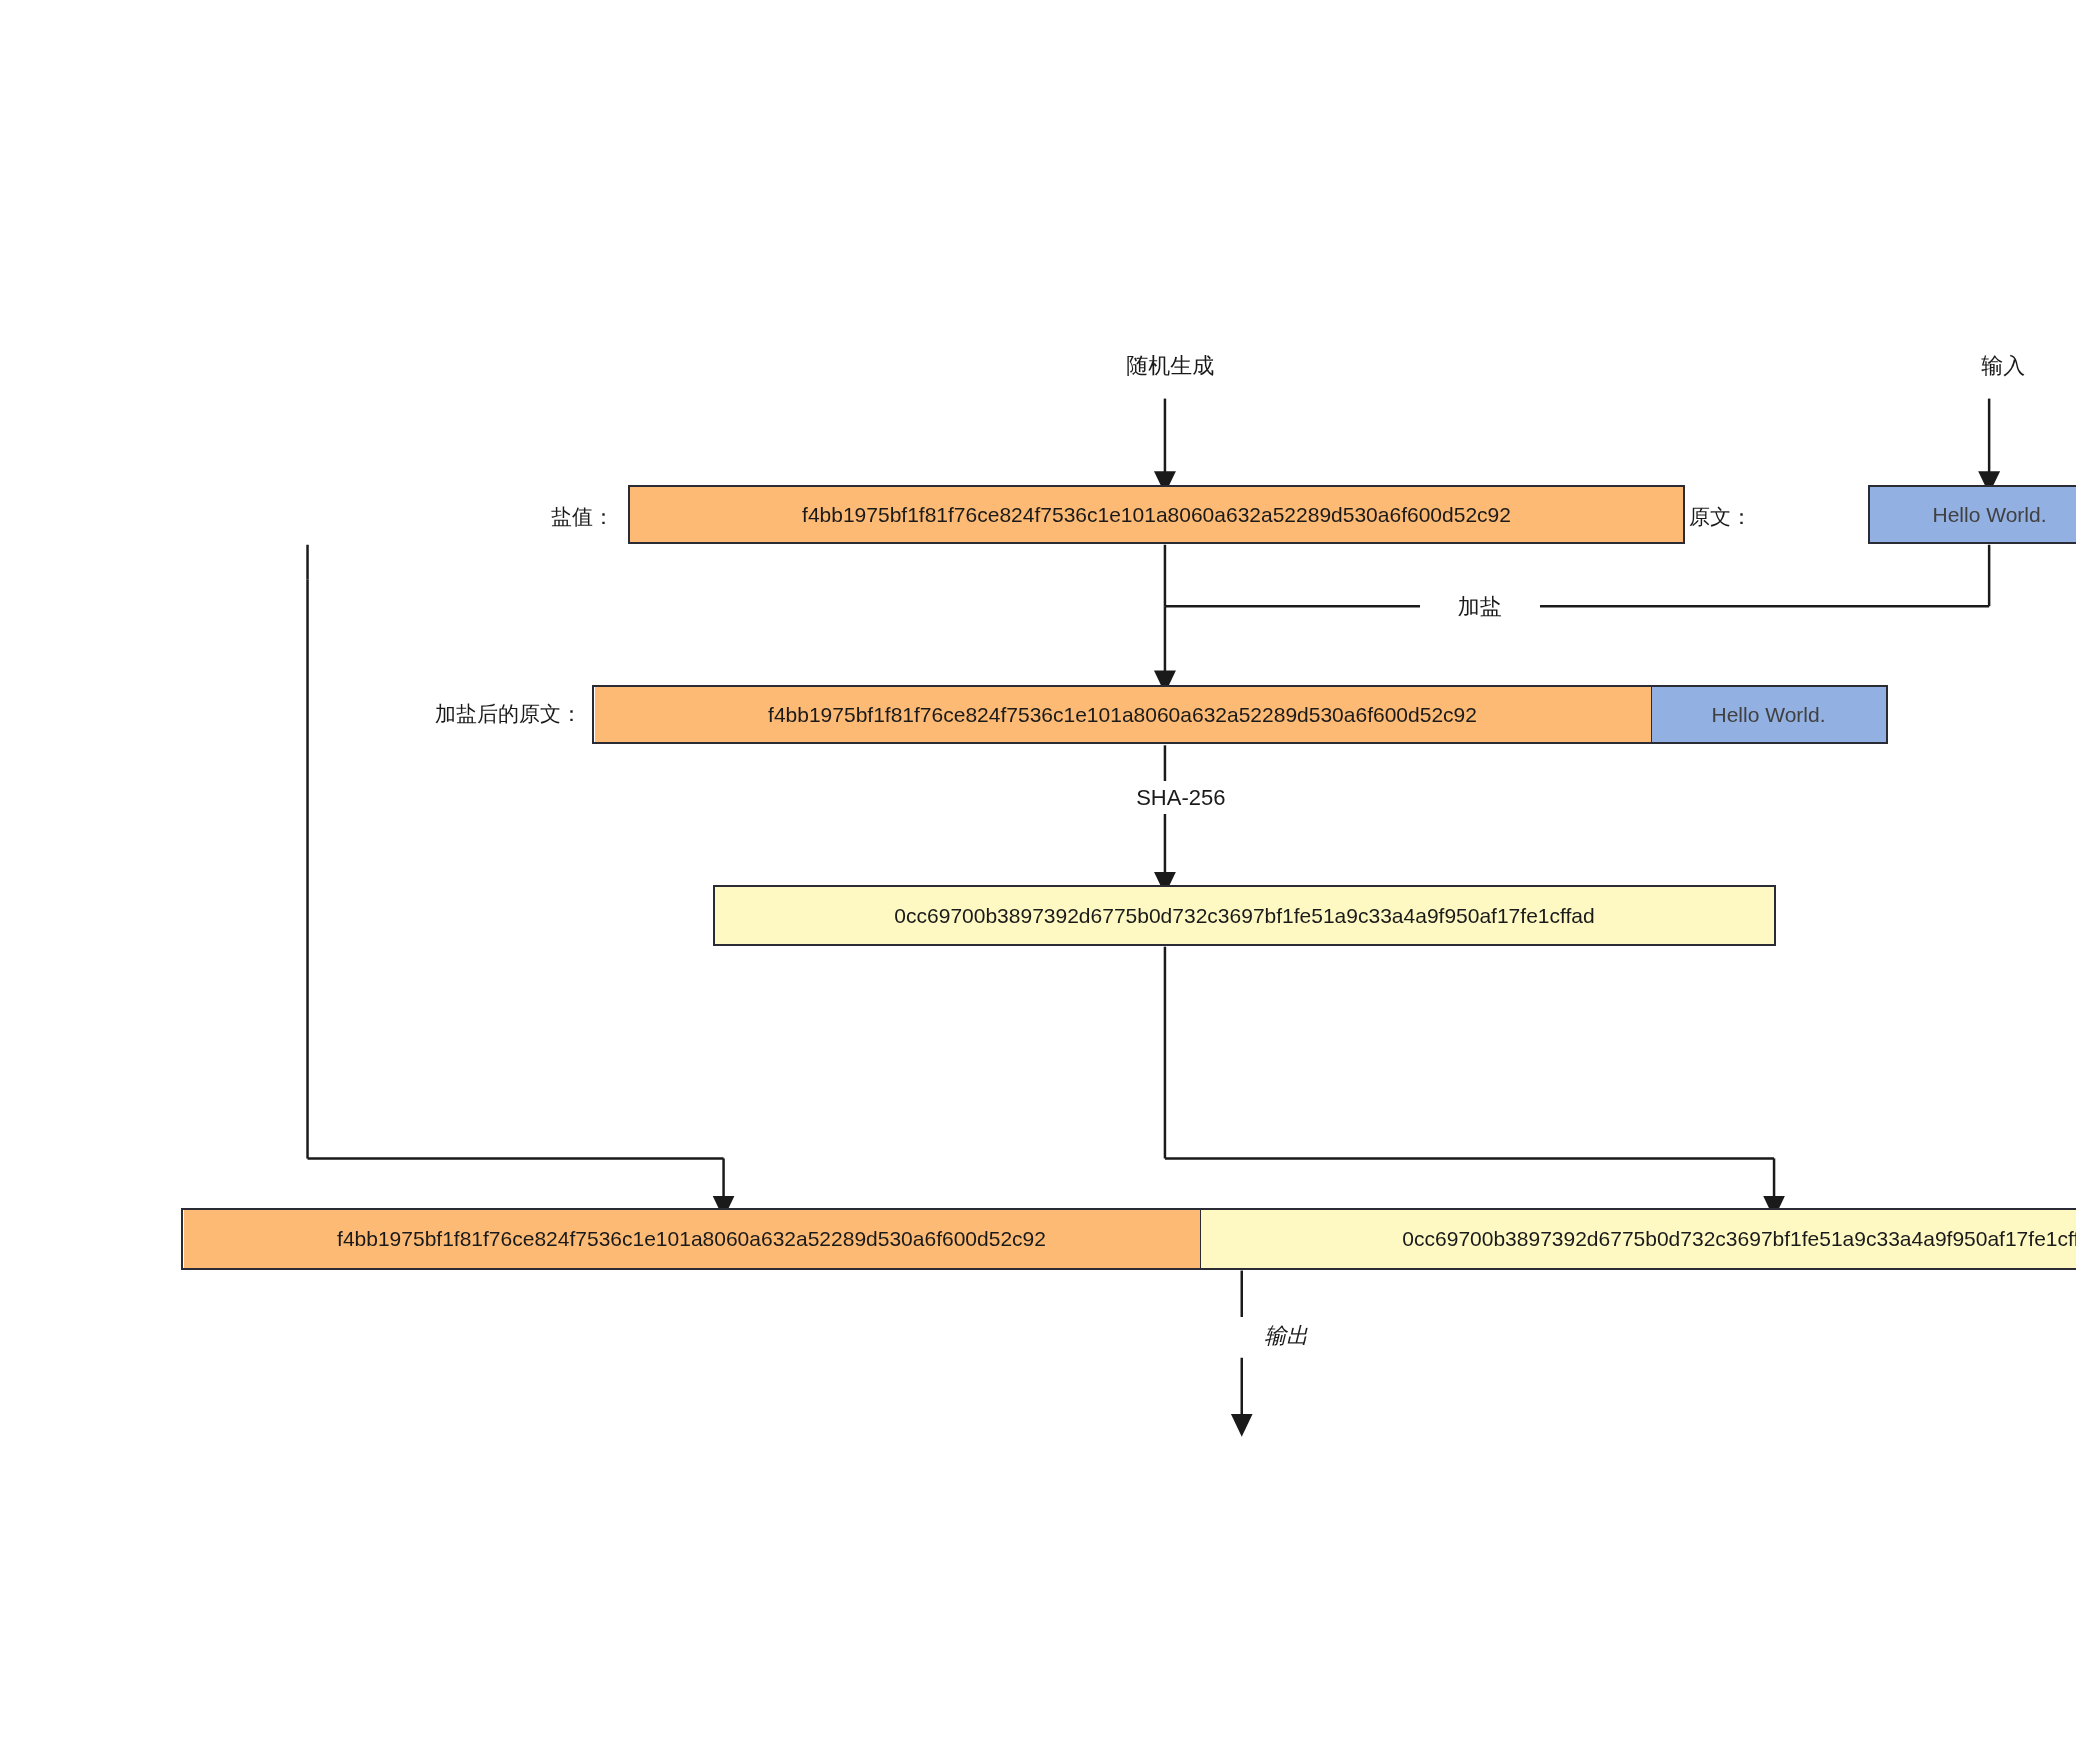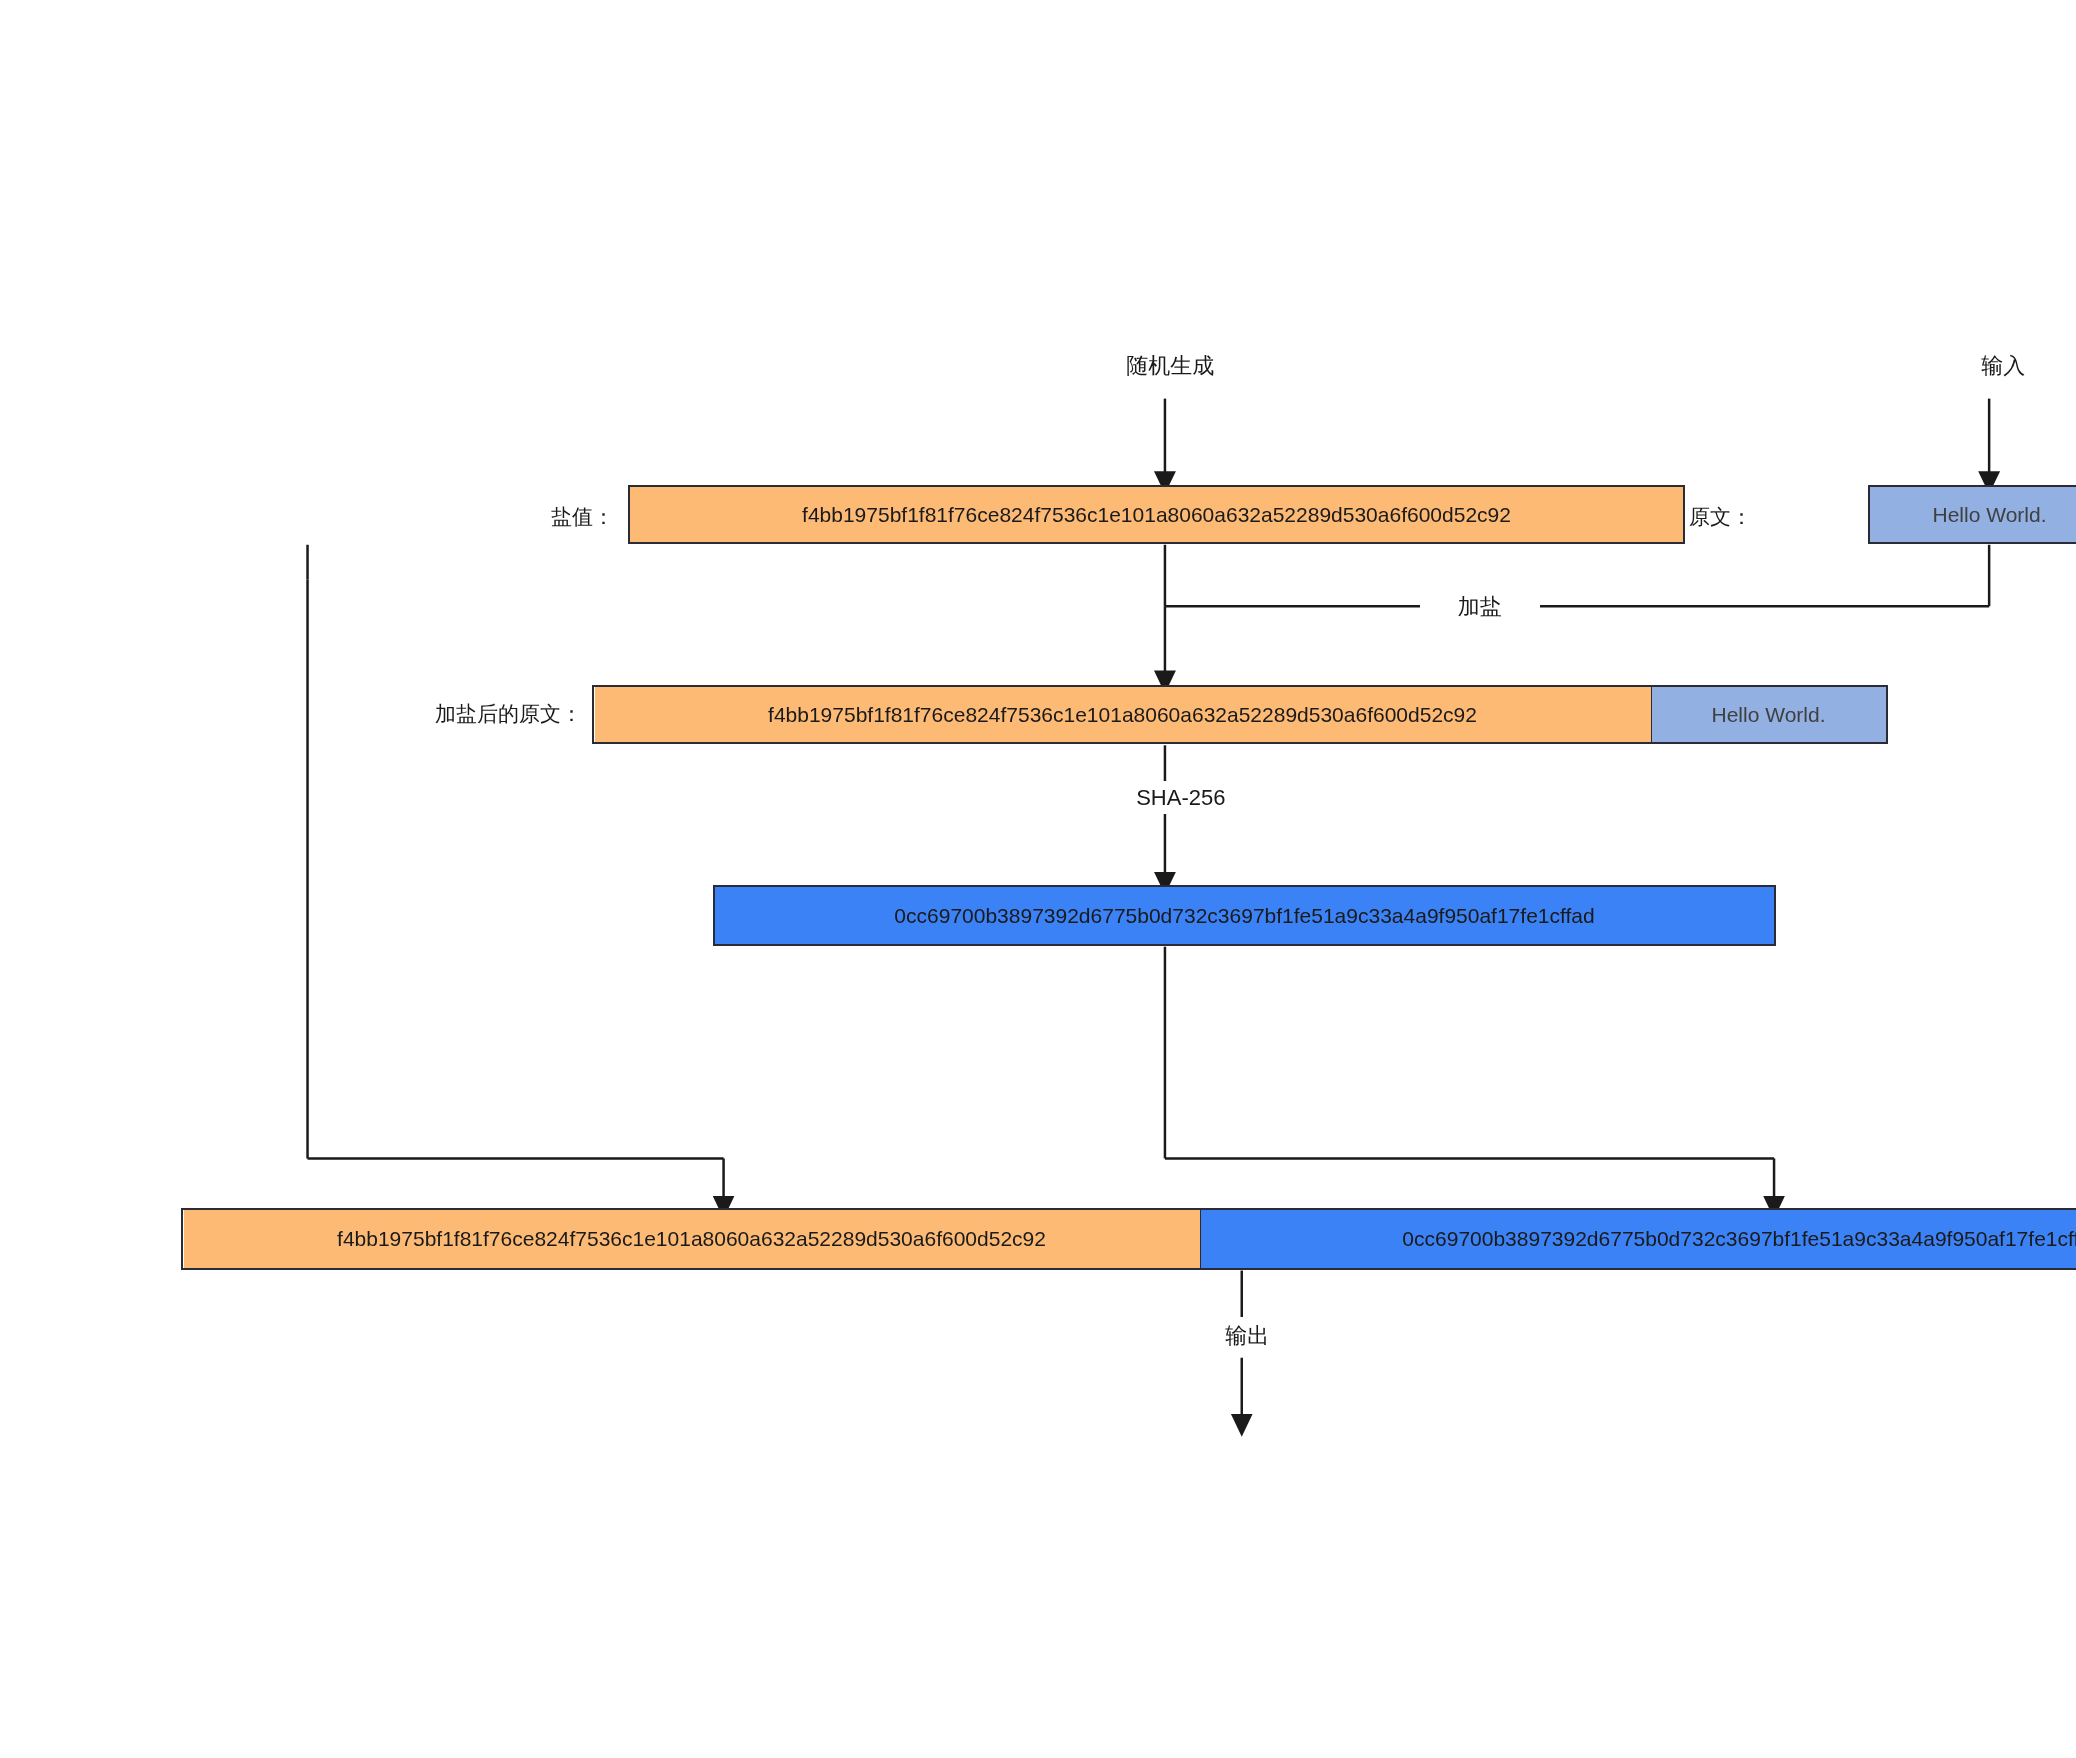--- a/index.html
+++ b/index.html
@@ -39,21 +39,21 @@
     box-sizing: border-box;
     height: 100%;
     display: flex;
     align-items: center;
     justify-content: center;
     white-space: nowrap;
     overflow: hidden;
   }
   .fill-purple { background: #fdba74; }
   .fill-blue   { background: #92b0e2; }
-  .fill-green  { background: #3b82f6; }
+  .fill-green  { background: #fef9c3; }
 
   .hexline {
     font-family: "Liberation Sans", "DejaVu Sans", sans-serif;
     font-size: 21px;
     color: #1a1a1a;
     letter-spacing: 0px;
   }
   .plainline {
     font-family: "Liberation Sans", "DejaVu Sans", sans-serif;
     font-size: 21px;
@@ -125,21 +125,21 @@
   </svg>
 
   <div class="edgelabel" style="left:1071px; top:349px; width:187px; height:33px;">随机生成</div>
 
   <div class="edgelabel" style="left:1927px; top:349px; width:141px; height:33px;">输入</div>
 
   <div class="edgelabel" style="left:1420px; top:590px; width:108px; height:33px;">加盐</div>
 
   <div class="edgelabel" style="left:1096px; top:781px; width:158px; height:33px;">SHA-256</div>
 
-  <div class="edgelabel" style="left:1171px; top:1317px; width:141px; height:37px;">输出</div>
+  <div class="edgelabel" style="left:1210px; top:1317px; width:141px; height:37px;font-style:italic;">输出</div>
 
   <div class="rowlabel" style="left:415px; top:490px; width:199px; height:54px;">盐值：</div>
 
   <div class="node fill-purple" style="left:628px; top:485px; width:1057px; height:59px;">
     <span class="hexline">f4bb1975bf1f81f76ce824f7536c1e101a8060a632a52289d530a6f600d52c92</span>
   </div>
 
   <div class="rowlabel" style="left:1553px; top:490px; width:199px; height:54px;">原文：</div>
 
   <div class="node fill-blue" style="left:1868px; top:485px; width:243px; height:59px;">

